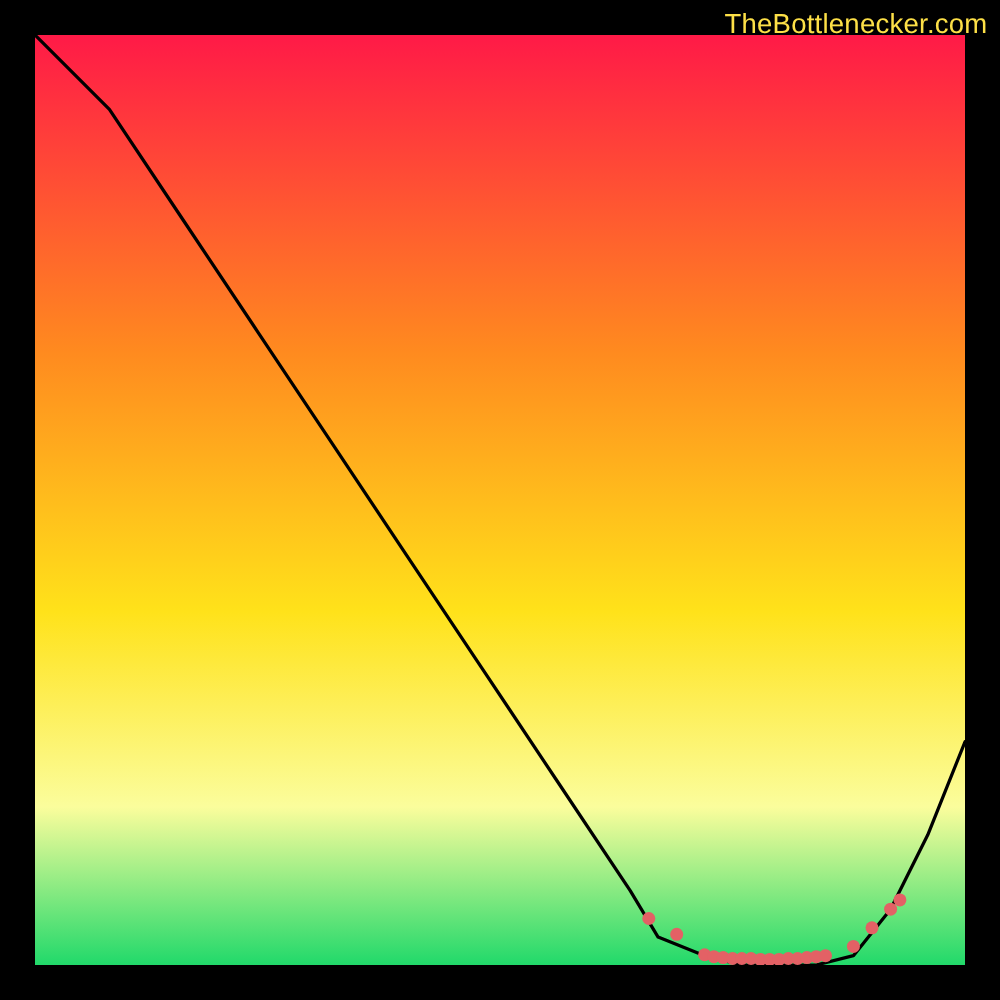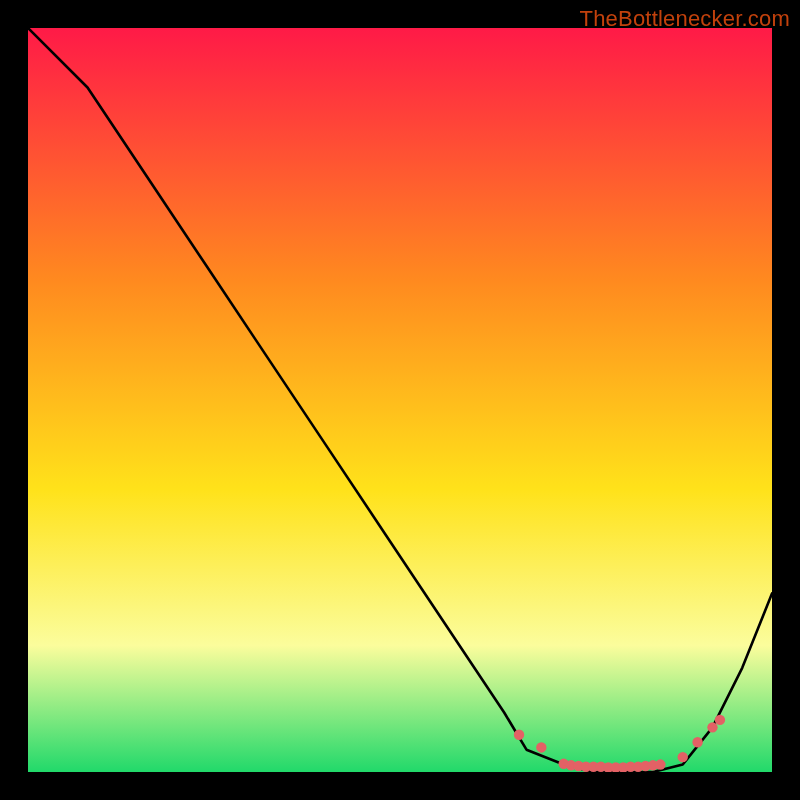--- a/index.html
+++ b/index.html
@@ -23,21 +23,21 @@
     position: absolute;
     left: 0;
     top: 0;
     width: 744px;
     height: 744px;
   }
   .watermark {
     position: absolute;
     top: 6px;
     right: 10px;
-    color: #c2410c;
+    color: #fde047;
     font-size: 22px;
     font-weight: 500;
     letter-spacing: 0.2px;
     user-select: none;
   }
 </style>
 </head>
 <body>
 
 <div class="frame">

